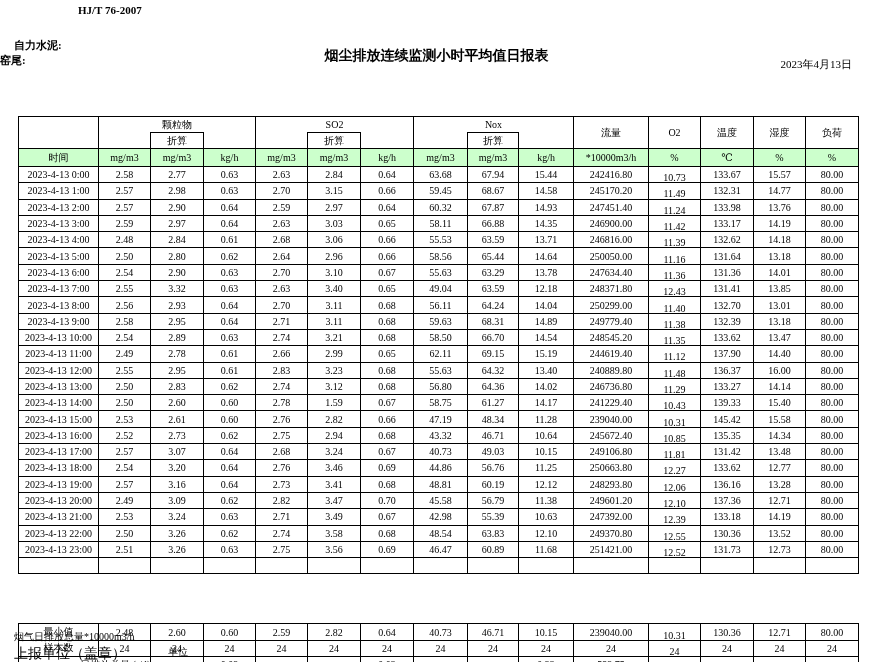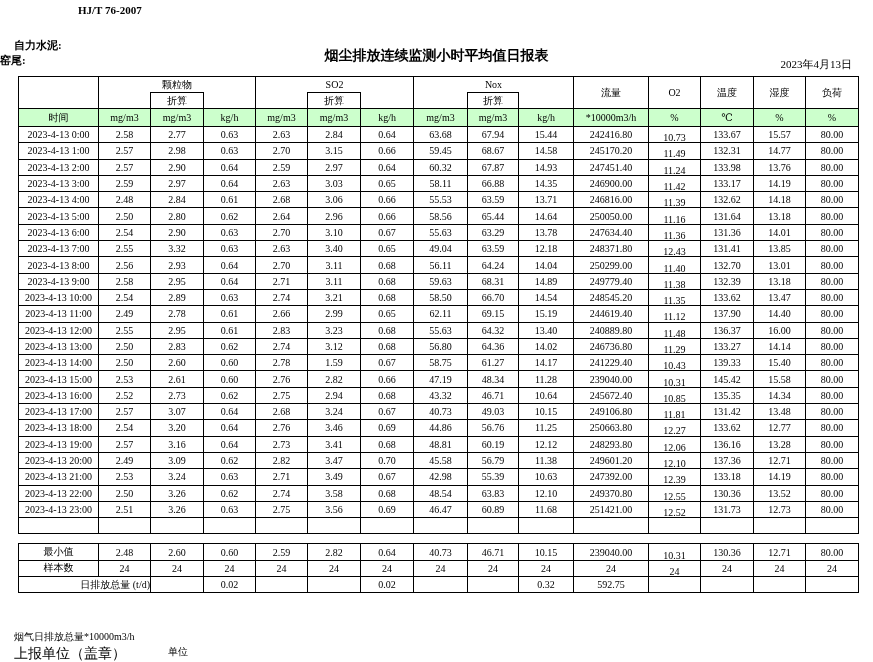--- a/index.html
+++ b/index.html
@@ -6,21 +6,21 @@
   .page{position:relative;width:873px;height:662px;background:#ffffff;overflow:hidden;
         font-family:"Liberation Serif","DejaVu Serif",serif;color:#000;}
   .std{position:absolute;left:30px;top:4px;font-size:11px;font-weight:bold;
        font-family:Liberation Serif, serif;margin-left:48px;}
   .title{position:absolute;left:0;top:19px;width:100%;text-align:center;
          font-size:14px;font-weight:bold;margin-top:28px;}
   .company{position:absolute;left:14px;top:38px;font-size:11px;font-weight:bold;}
   .station{position:absolute;left:0;top:53px;font-size:11px;font-weight:bold;}
   .rdate{position:absolute;right:21px;top:57px;font-size:11px;}
   .tables{position:absolute;left:18px;top:76px;}
-  table{border-collapse:collapse;table-layout:fixed;width:841px;}
+  table{border-collapse:collapse;table-layout:fixed;width:841px;margin-top:40px;}
   td{border:1px solid #000;text-align:center;font-size:10px;height:15.3px;
      padding:0;overflow:hidden;white-space:nowrap;font-family:"Liberation Serif","DejaVu Serif",serif;}
   tr.rowA td, tr.rowB td{height:15px;}
   tr.rowC td{height:17px;background:#ccffcc;}
   td.noBottom{border-bottom:none;}
   td.noTop{border-top:none;}
   .gap{height:9px;}
   .low{display:inline-block;transform:translateY(3px);}
   td.lbl{text-align:right;padding-left:4px;}
   .footnote{position:absolute;left:14px;top:630px;font-size:10px;}

